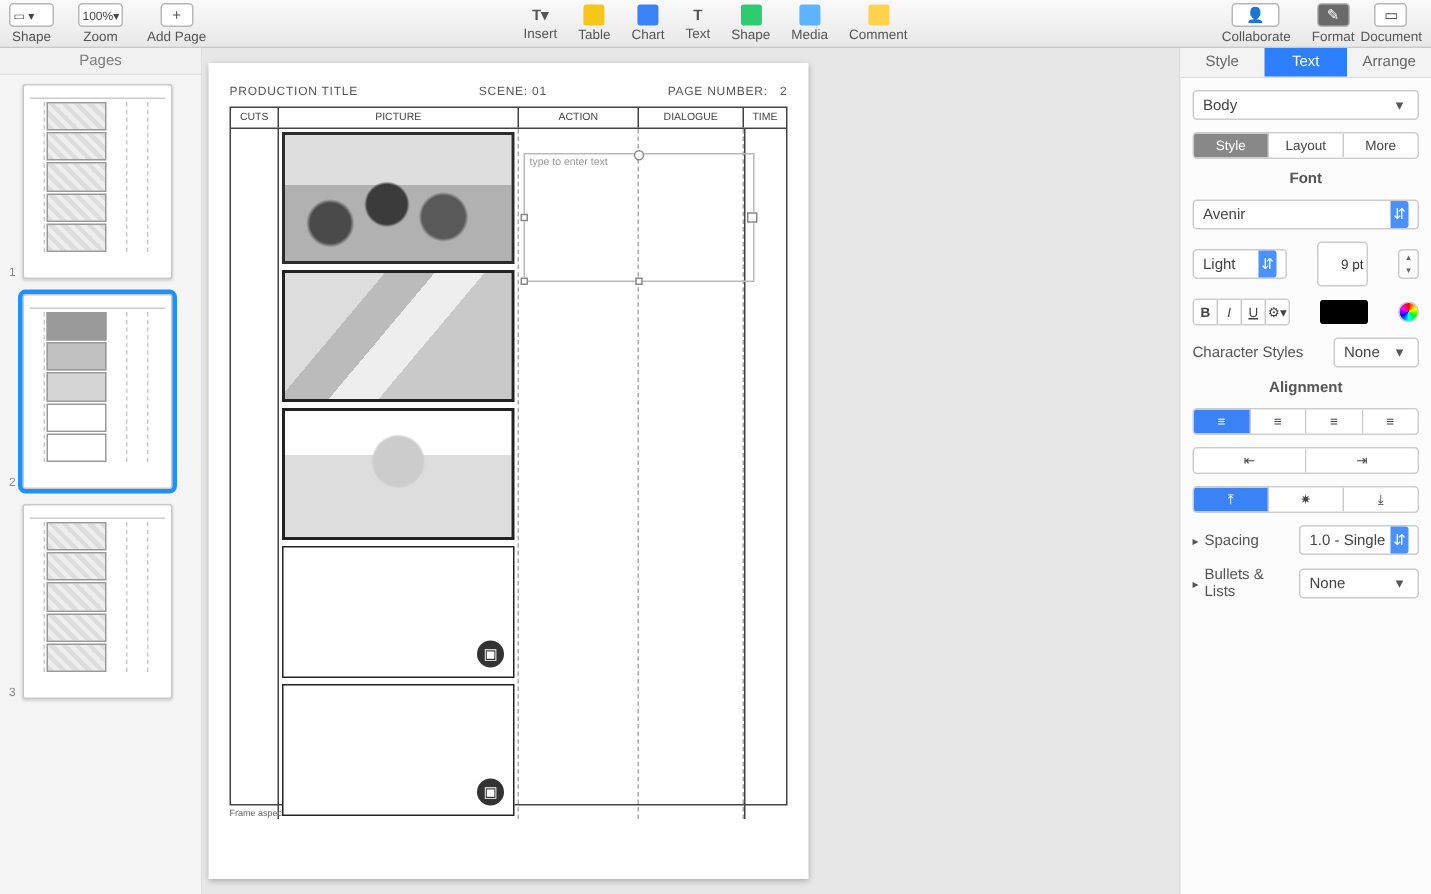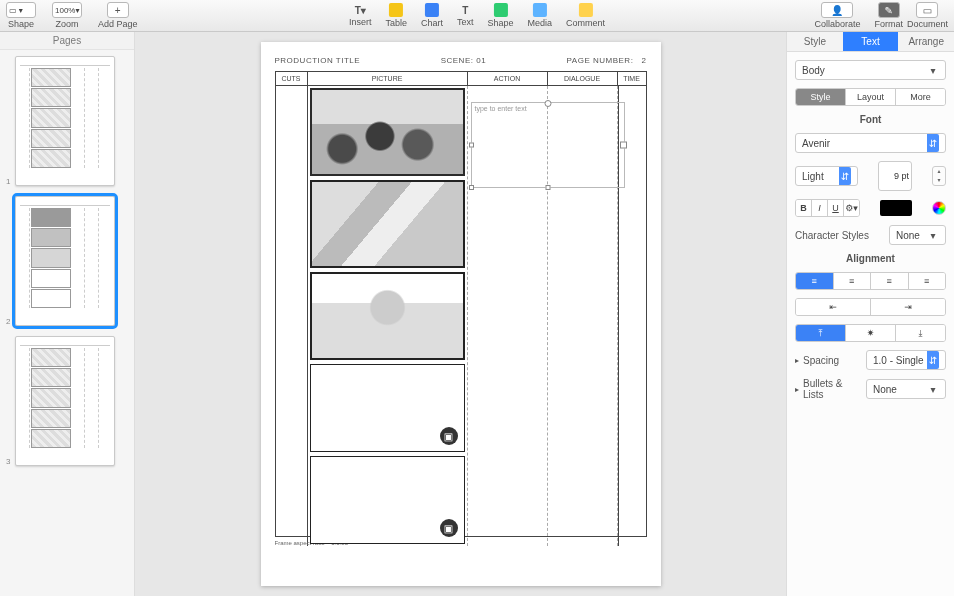--- a/index.html
+++ b/index.html
@@ -30,21 +30,21 @@
   .thumb-wrap{margin-bottom:10px;display:flex;align-items:flex-end;gap:3px;}
   .thumb-num{font-size:8px;color:#888;width:6px;}
   .thumb{width:100px;height:130px;background:#fff;border:1px solid #c9c9c9;border-radius:2px;box-shadow:0 1px 2px rgba(0,0,0,.15);padding:4px;font-size:4px;}
   .thumb.selected{outline:3px solid #1e90ff;}
   .thumb .t-head{height:5px;border-bottom:.5px solid #ccc;margin-bottom:2px;}
   .thumb .t-grid{display:grid;grid-template-columns:10px 40px 1fr 1fr 10px;gap:1px;height:100px;}
   .thumb .t-col{border-right:.5px dashed #ccc;}
   .thumb .t-pic{display:flex;flex-direction:column;gap:1px;}
   .thumb .t-cell{background:repeating-linear-gradient(45deg,#ddd 0 3px,#eee 3px 6px);flex:1;border:.5px solid #999;}
   
-  .canvas{flex:1;background:#e7e7e7;display:flex;justify-content:center;overflow:auto;padding:10px 4px;}
+  .canvas{flex:1;background:#e7e7e7;display:flex;justify-content:flex-start;overflow:auto;padding:10px 4px;}
   .page{width:400px;min-height:540px;background:#fff;box-shadow:0 1px 4px rgba(0,0,0,.25);padding:14px;}
   .page-head{display:flex;justify-content:space-between;font-size:8px;letter-spacing:.5px;color:#555;margin-bottom:6px;text-transform:uppercase;}
   .sb-table{border:1px solid #444;font-size:7px;}
   .sb-head{display:grid;grid-template-columns:32px 1fr 80px 70px 28px;border-bottom:1px solid #444;height:14px;text-align:center;align-items:center;text-transform:uppercase;color:#444;}
   .sb-head div{border-right:1px solid #444;height:100%;display:flex;align-items:center;justify-content:center;}
   .sb-head div:last-child{border-right:none;}
   .sb-body{display:grid;grid-template-columns:32px 1fr 80px 70px 28px;height:450px;}
   .sb-col{border-right:1px dashed #aaa;}
   .sb-col:first-child{border-right:1px solid #444;}
   .sb-col.picture{border-right:1px dashed #aaa;display:flex;flex-direction:column;}

